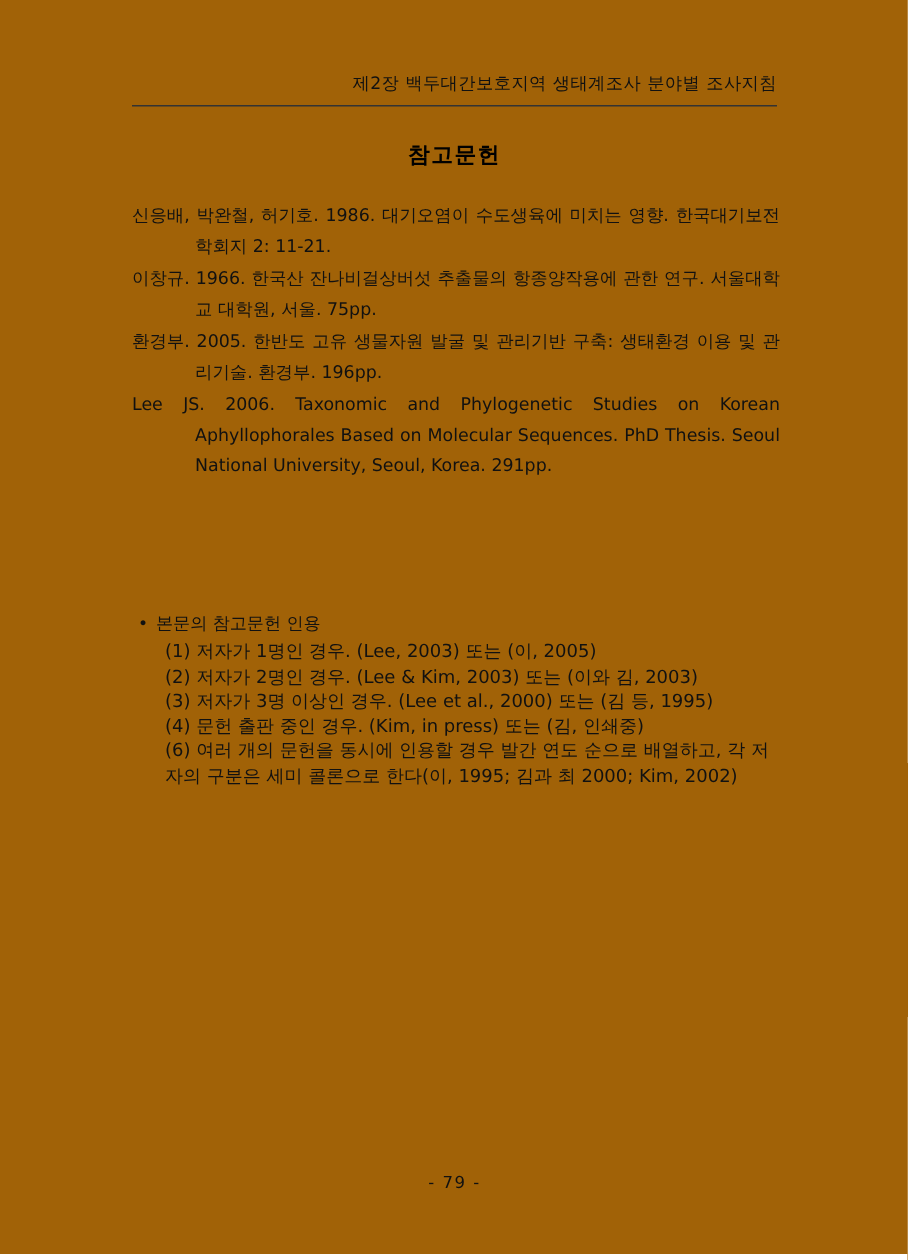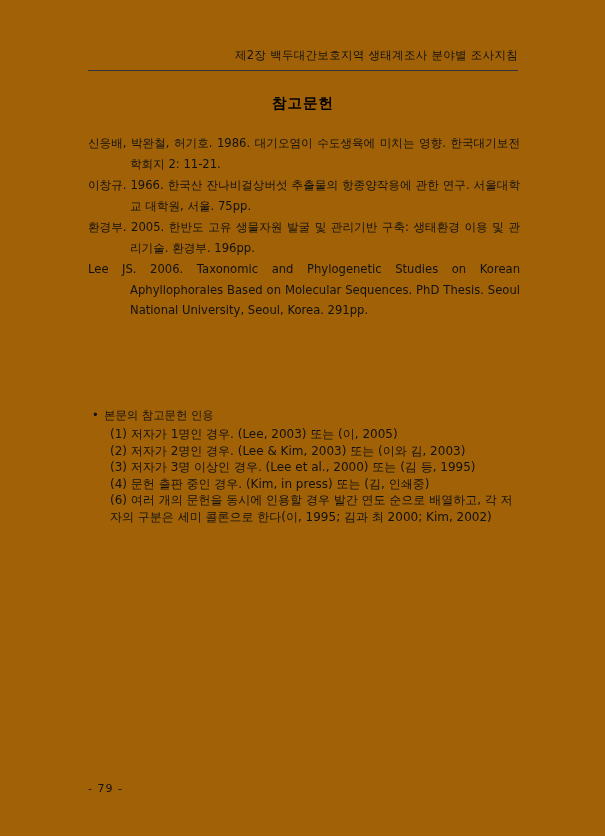--- a/index.html
+++ b/index.html
@@ -87,21 +87,21 @@
     font-size: 12px;
     line-height: 16.5px;
     color: #111;
     padding-left: 18px;
   }
   .footer {
     position: absolute;
     top: 782px;
     left: 88px;
     width: 430px;
-    text-align: left;
+    text-align: center;
     font-size: 11px;
     color: #111;
     letter-spacing: 1px;
   }
 </style>
 </head>
 <body>
 
 <div class="page">
 

